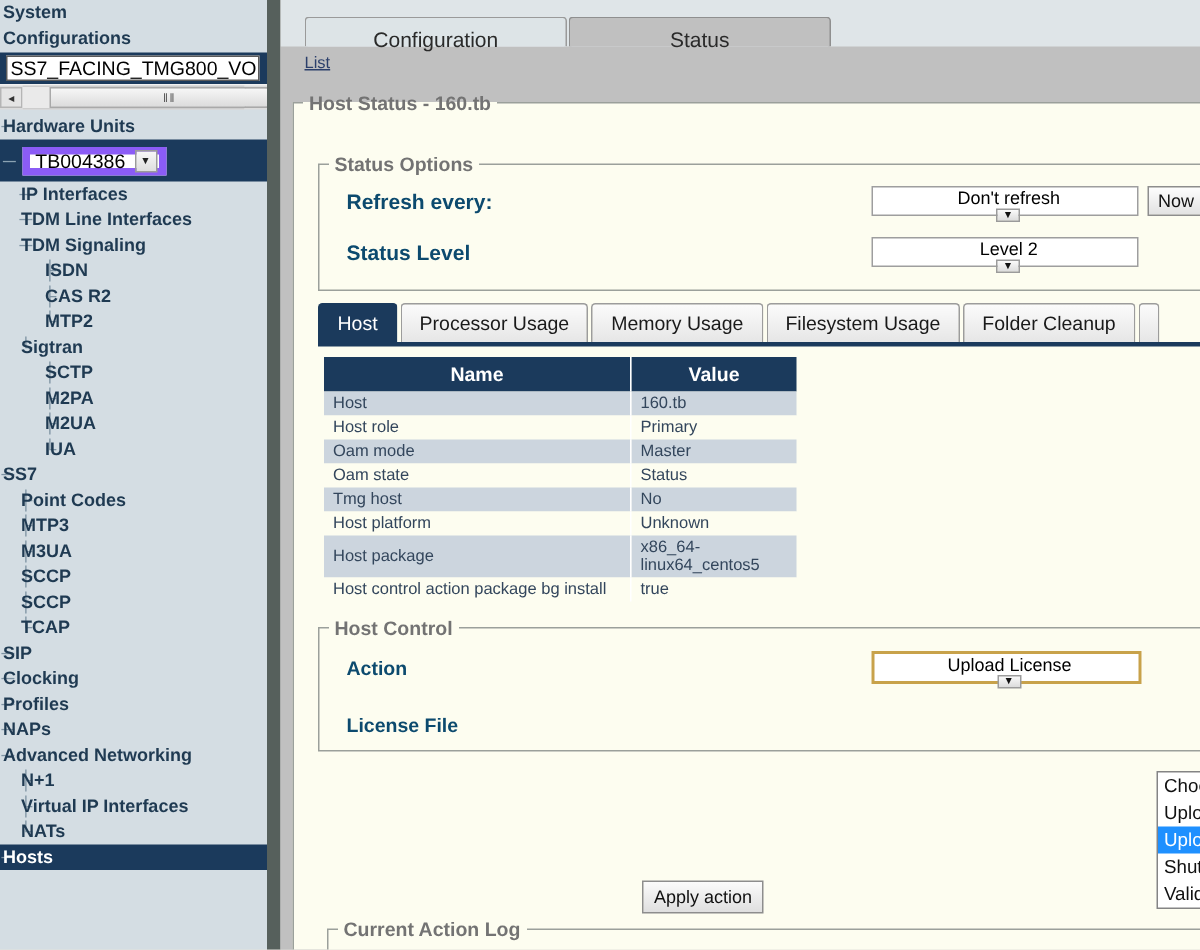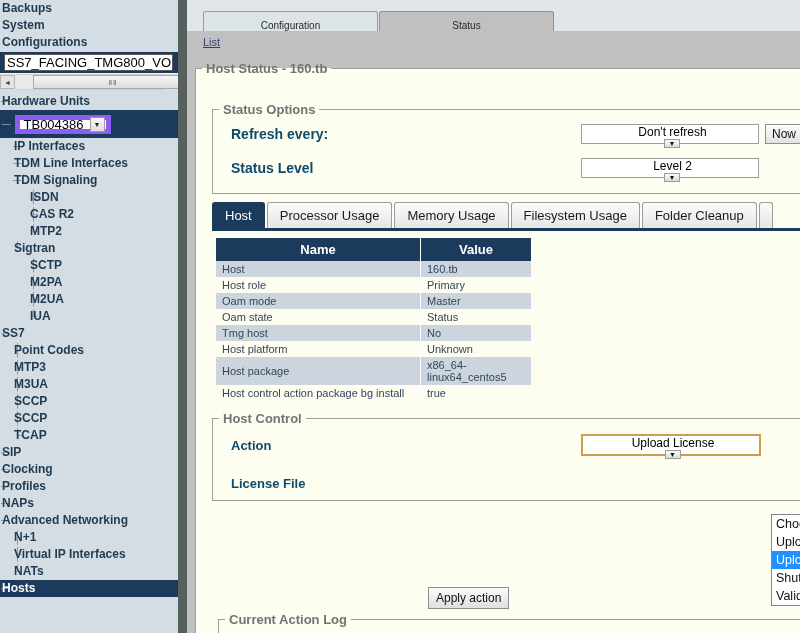--- a/index.html
+++ b/index.html
@@ -170,21 +170,21 @@
     align-items: flex-end;
     padding-left: 16px;
     box-sizing: border-box;
   }
   .otab {
     height: 20px;
     line-height: 28px;
     padding: 0 10px;
     min-width: 175px;
     text-align: center;
-    font-size: 10px;
+    font-size: 14px;
     color: #2a2a2a;
     box-sizing: border-box;
     border: 1px solid #9a9a9a;
     border-bottom: none;
     border-radius: 3px 3px 0 0;
     margin-right: 1px;
     background: #dfe5e8;
   }
   .otab.inactive { background: #dde4e7; }
   .otab.active {
@@ -418,23 +418,20 @@
   }
 </style>
 </head>
 <body>
 
 <div id="app">
 
   <div id="sidebar">
 
     <div>
-      <div class="tree-row depth0">
-        <span class="lbl">Backups</span>
-      </div>
       <div class="tree-row depth0">
         <span class="lbl">System</span>
       </div>
       <div class="tree-row depth0">
         <span class="lbl">Configurations</span>
       </div>
     </div>
 
     <div class="sb-combo-wrap">
       <div class="sb-textbox">SS7_FACING_TMG800_VOI</div>

